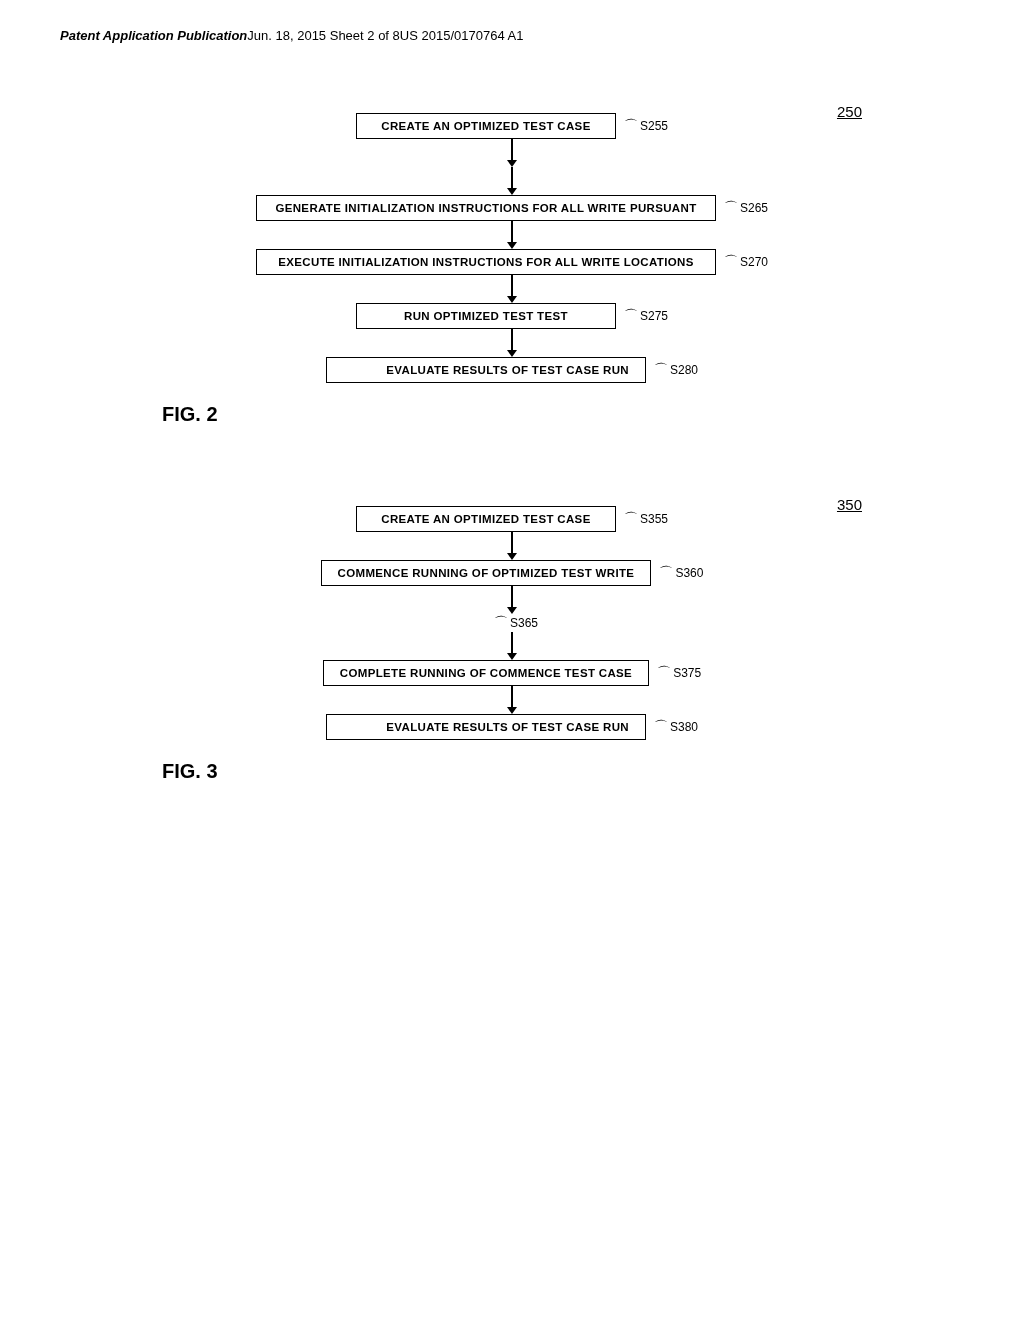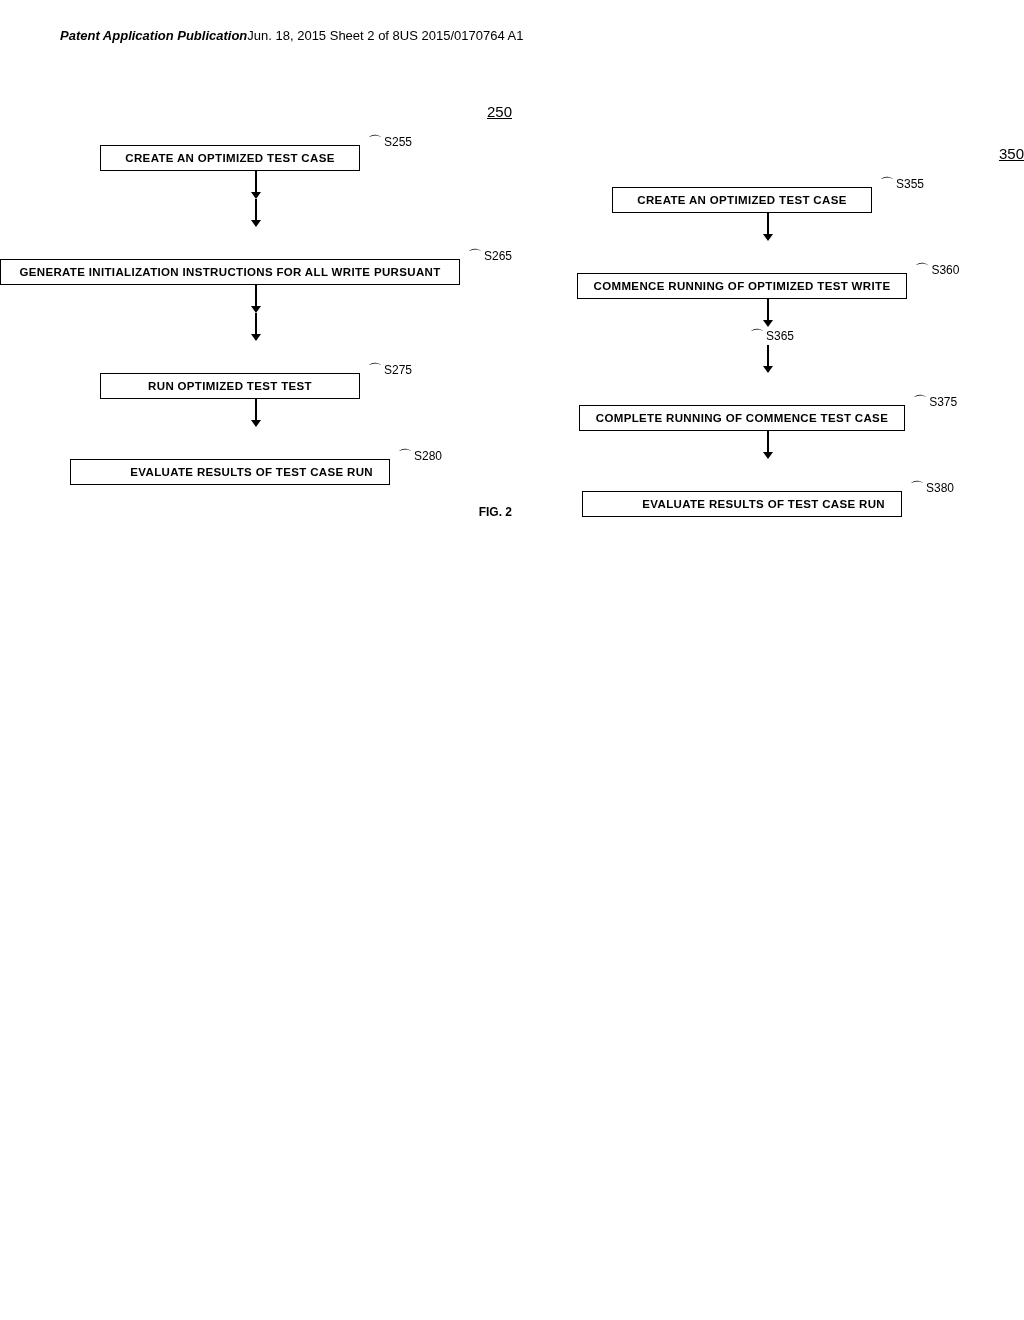--- a/index.html
+++ b/index.html
@@ -20,20 +20,21 @@
     }
 
     .header-left {
       font-style: italic;
       font-weight: bold;
       font-size: 13px;
     }
 
     .diagram-container {
       display: flex;
+      flex-direction: column;
       align-items: center;
       padding-top: 60px;
     }
 
     
     .fig2-wrapper {
       position: relative;
       width: 700px;
       margin-bottom: 30px;
     }
@@ -61,21 +62,20 @@
 
     .flow-box {
       border: 1.5px solid #000;
       padding: 6px 16px;
       font-size: 11.5px;
       font-weight: bold;
       letter-spacing: 0.03em;
       text-align: center;
       background: #fff;
       white-space: nowrap;
-      margin-top: 32px;
     }
 
     .flow-box-wide {
       min-width: 460px;
     }
 
     .flow-box-medium {
       min-width: 320px;
       text-align: right;
     }
@@ -128,23 +128,23 @@
       border-top: 7px solid #000;
     }
 
     .arrow-spacer {
       height: 28px;
       display: flex;
       justify-content: center;
     }
 
     .fig-caption {
-      font-size: 12px;
+      font-size: 20px;
       font-weight: bold;
-      text-align: right;
+      text-align: left;
       margin-top: 20px;
       margin-bottom: 40px;
     }
   </style>
 </head>
 <body>
 
 <div class="header">
   <div class="header-left">
     <span>Patent Application Publication</span>
@@ -188,20 +188,28 @@
         </div>
         <div class="step-label">
           <span>S265</span>
         </div>
       </div>
 
       <div class="arrow-spacer">
           <div class="arrow-down"></div>
         </div>
 
+      <div class="flow-step">
+        <div class="flow-box flow-box-wide">
+          <span>EXECUTE INITIALIZATION INSTRUCTIONS FOR ALL WRITE LOCATIONS</span>
+        </div>
+        <div class="step-label">
+          <span>S270</span>
+        </div>
+      </div>
 
       <div class="arrow-spacer">
           <div class="arrow-down"></div>
         </div>
 
       <div class="flow-step">
         <div class="flow-box flow-box-narrow">
           <span>RUN OPTIMIZED TEST TEST</span>
         </div>
         <div class="step-label">
@@ -285,15 +293,16 @@
         <div class="flow-box flow-box-medium">
           <span>EVALUATE RESULTS OF TEST CASE RUN</span>
         </div>
         <div class="step-label">
           <span>S380</span>
         </div>
       </div>
 
     </div>
 
+    <div class="fig-caption">FIG. 3</div>
   </div>
 
 </div>
 
 </body></html>

